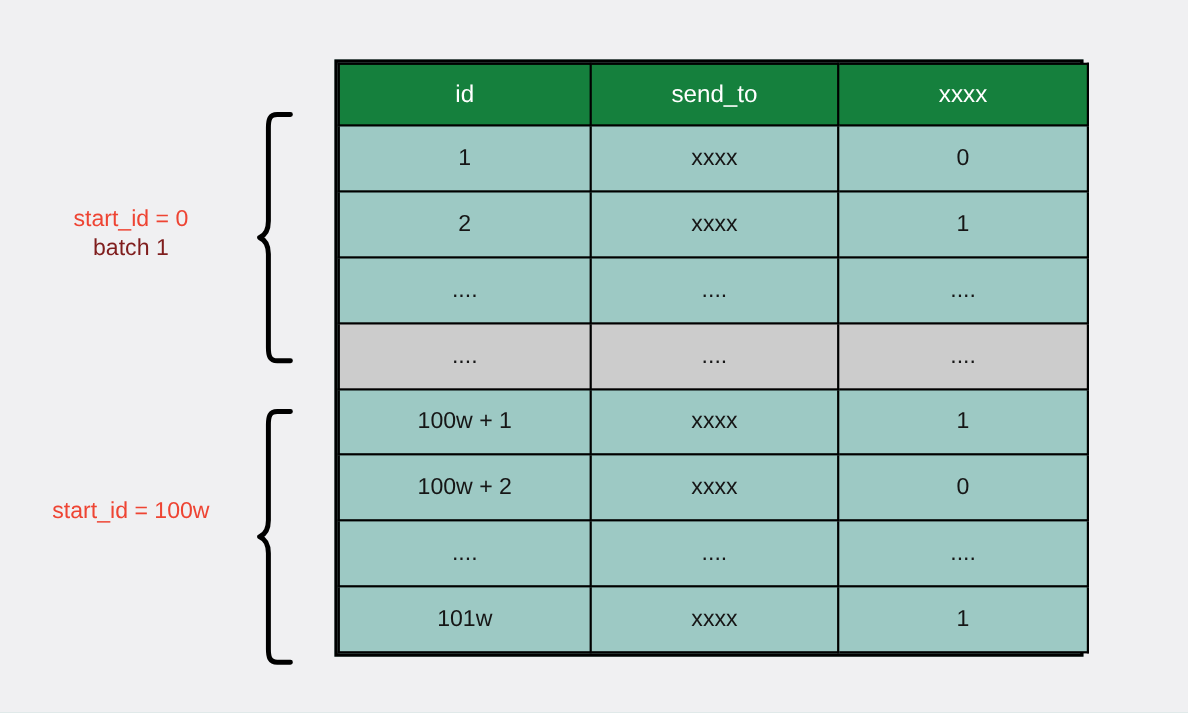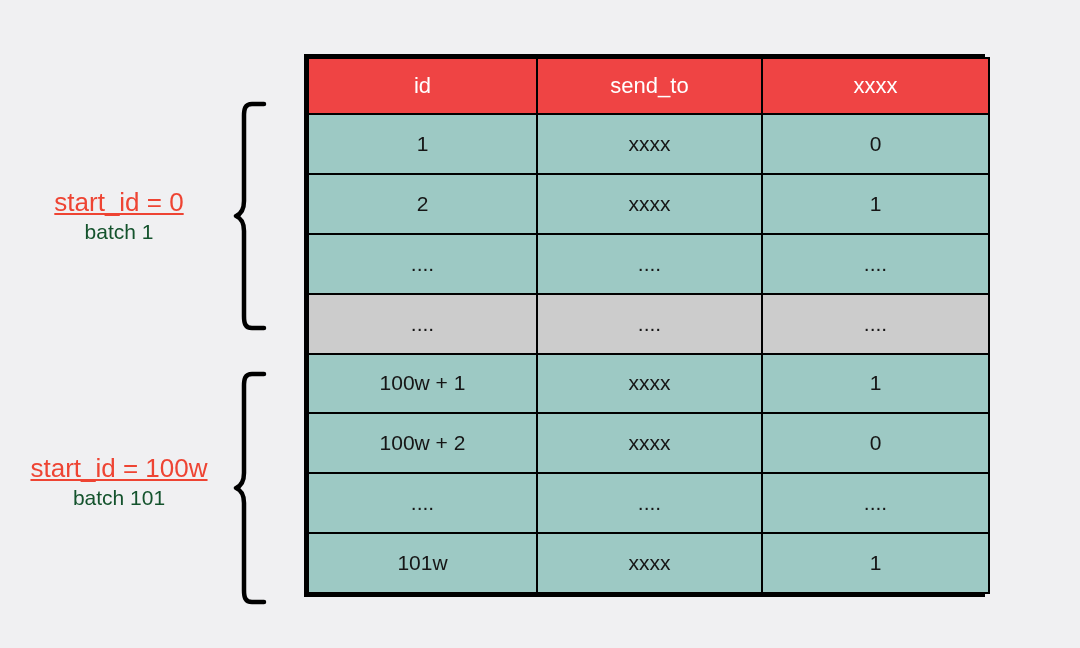--- a/index.html
+++ b/index.html
@@ -43,21 +43,21 @@
     border: 2px solid #000000;
     text-align: center;
     vertical-align: middle;
     padding: 0;
     font-size: 21px;
     color: #161616;
     font-weight: 400;
     font-family: "Liberation Sans", sans-serif;
   }
   table.db-table th {
-    background: #ef4444;
+    background: #15803d;
     color: #ffffff;
     height: 54px;
     font-weight: 400;
     font-size: 22px;
     text-align: center;
   }
   table.db-table tr.data-row td {
     background: #9dc9c4;
     height: 54px;
   }
@@ -82,27 +82,26 @@
   
   .group-label {
     position: absolute;
     text-align: center;
     line-height: 1.28;
     font-family: "Liberation Sans", sans-serif;
   }
   .group-label .start-id {
     display: block;
     color: #ee4433;
-    font-size: 26px;
+    font-size: 21px;
     white-space: nowrap;
-    text-decoration: underline;
   }
   .group-label .batch {
     display: block;
-    color: #14532d;
+    color: #7f1d1d;
     font-size: 21px;
     white-space: nowrap;
   }
 
   #label-batch1   { left: 10px; top: 186px; width: 218px; }
   #label-batch101 { left: 10px; top: 452px; width: 218px; }
 </style>
 </head>
 <body>
 
@@ -179,16 +178,15 @@
     </svg>
   </div>
 
   <div class="group-label" id="label-batch1">
     <span class="start-id">start_id = 0</span>
     <span class="batch">batch 1</span>
   </div>
 
   <div class="group-label" id="label-batch101">
     <span class="start-id">start_id = 100w</span>
-    <span class="batch">batch 101</span>
   </div>
 
 </div>
 
 </body></html>

